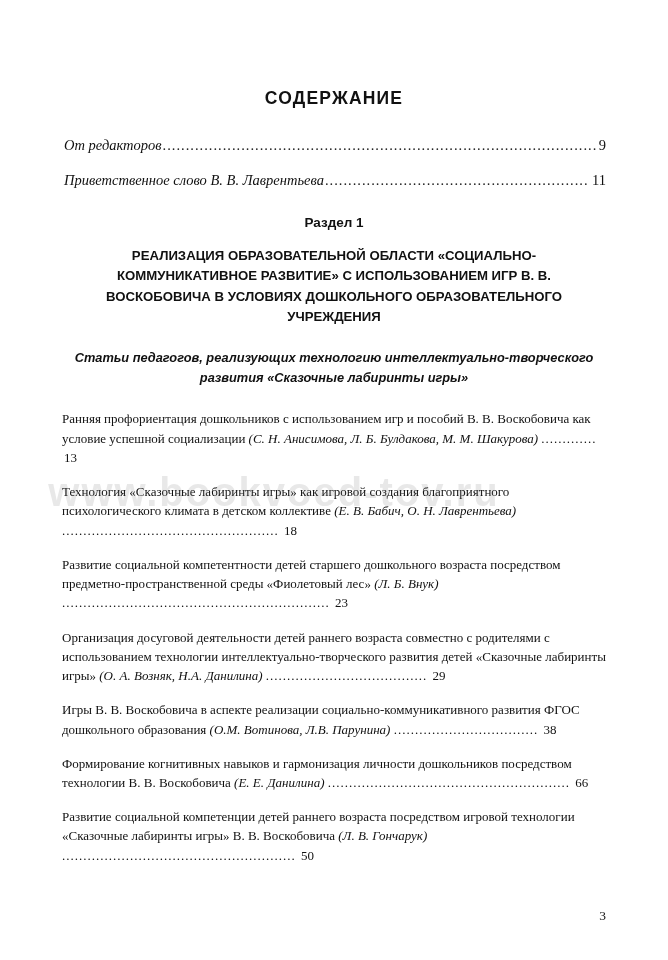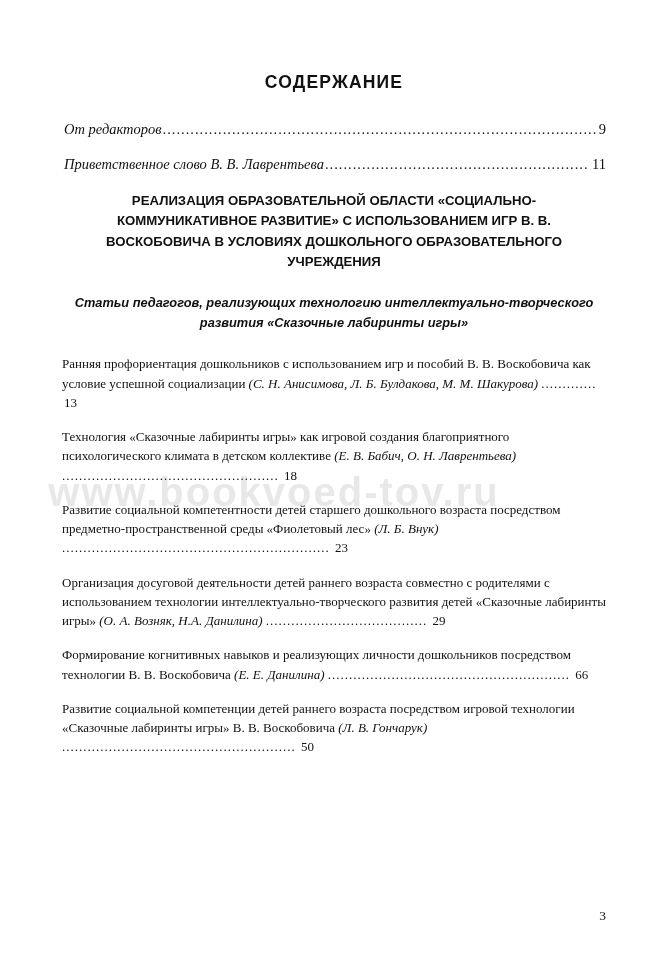--- a/index.html
+++ b/index.html
@@ -37,21 +37,21 @@
     pointer-events: none;
     user-select: none;
     z-index: 5;
   }
   .doc-title {
     text-align: center;
     font-family: "Liberation Sans", sans-serif;
     font-weight: bold;
     font-size: 17.5px;
     letter-spacing: 1.2px;
-    margin: 20px 0 28px 0;
+    margin: 36px 0 28px 0;
   }
   .front-entry {
     display: flex;
     align-items: baseline;
     font-style: italic;
     font-size: 14.5px;
     margin: 0 0 18px 0;
     padding-left: 2px;
   }
   .front-entry .etitle {
@@ -132,20 +132,21 @@
     <span class="dots">...........................................................................................................</span>
     <span class="pageno">9</span>
   </div>
 
   <div class="front-entry">
     <span class="etitle">Приветственное слово В. В. Лаврентьева</span>
     <span class="dots">...........................................................</span>
     <span class="pageno">11</span>
   </div>
 
+  <div class="section-label">Раздел 1</div>
   <div class="section-heading">РЕАЛИЗАЦИЯ ОБРАЗОВАТЕЛЬНОЙ ОБЛАСТИ «СОЦИАЛЬНО-КОММУНИКАТИВНОЕ РАЗВИТИЕ» С ИСПОЛЬЗОВАНИЕМ ИГР В. В. ВОСКОБОВИЧА В УСЛОВИЯХ ДОШКОЛЬНОГО ОБРАЗОВАТЕЛЬНОГО УЧРЕЖДЕНИЯ</div>
   <div class="section-sub">Статьи педагогов, реализующих технологию интеллектуально-творческого развития «Сказочные лабиринты игры»</div>
 
   <div class="toc-entry">
     <span class="etitle">Ранняя профориентация дошкольников с использованием игр и пособий В. В. Воскобовича как условие успешной социализации</span>
     <span class="authors">(С. Н. Анисимова, Л. Б. Булдакова, М. М. Шакурова)</span>
     <span class="leader">.............</span>
     <span class="pageno">13</span>
   </div>
 
@@ -163,23 +164,29 @@
     <span class="pageno">23</span>
   </div>
 
   <div class="toc-entry">
     <span class="etitle">Организация досуговой деятельности детей раннего возраста совместно с родителями с использованием технологии интеллектуально-творческого развития детей «Сказочные лабиринты игры»</span>
     <span class="authors">(О. А. Возняк, Н.А. Данилина)</span>
     <span class="leader">......................................</span>
     <span class="pageno">29</span>
   </div>
 
+  <div class="toc-entry">
+    <span class="etitle">Игры В. В. Воскобовича в аспекте реализации социально-коммуникативного развития ФГОС дошкольного образования</span>
+    <span class="authors">(О.М. Вотинова, Л.В. Парунина)</span>
+    <span class="leader">..................................</span>
+    <span class="pageno">38</span>
+  </div>
 
   <div class="toc-entry">
-    <span class="etitle">Формирование когнитивных навыков и реализующих личности дошкольников посредством технологии В. В. Воскобовича</span>
+    <span class="etitle">Формирование когнитивных навыков и гармонизация личности дошкольников посредством технологии В. В. Воскобовича</span>
     <span class="authors">(Е. Е. Данилина)</span>
     <span class="leader">.........................................................</span>
     <span class="pageno">66</span>
   </div>
 
   <div class="toc-entry">
     <span class="etitle">Развитие социальной компетенции детей раннего возраста посредством игровой технологии «Сказочные лабиринты игры» В. В. Воскобовича</span>
     <span class="authors">(Л. В. Гончарук)</span>
     <span class="leader">.......................................................</span>
     <span class="pageno">50</span>

